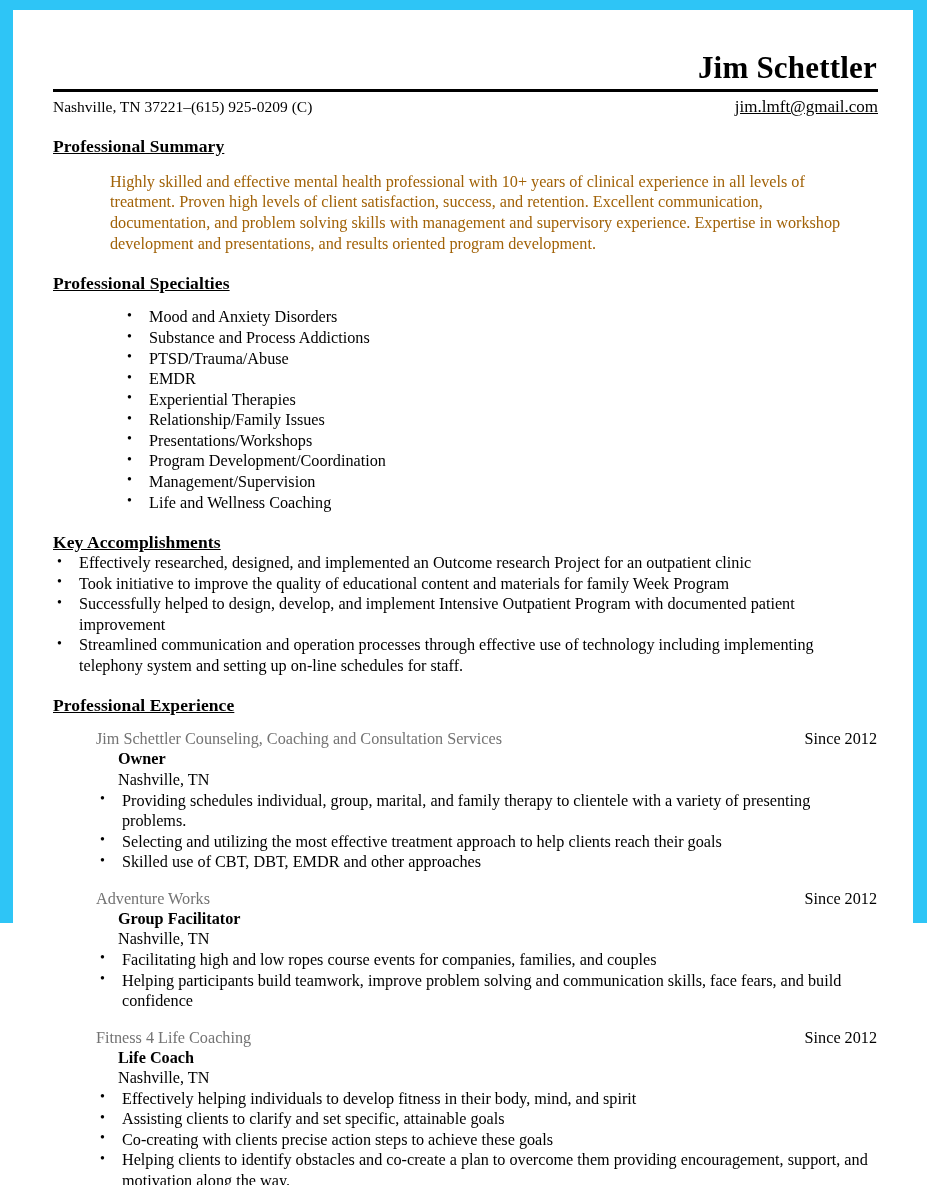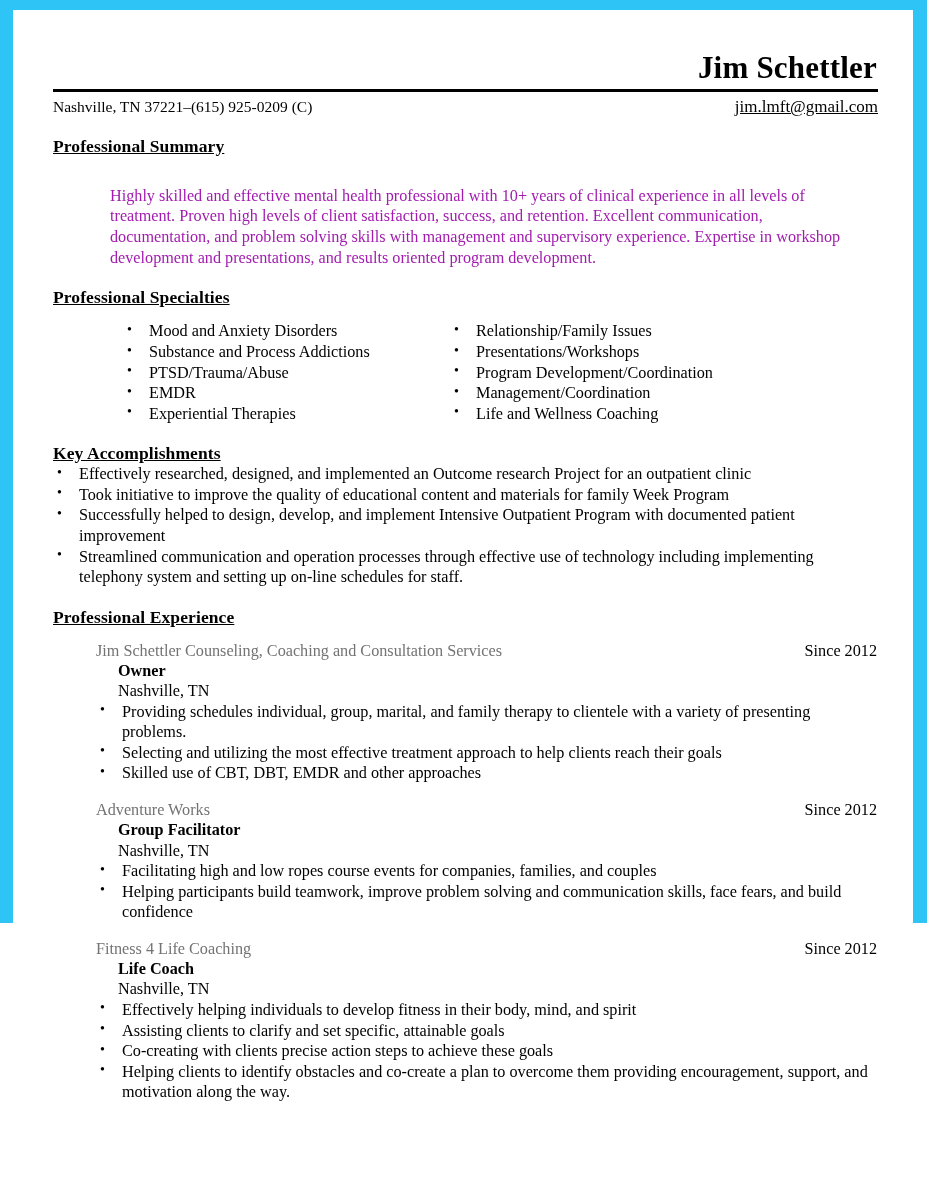--- a/index.html
+++ b/index.html
@@ -82,22 +82,22 @@
     font-weight: bold;
     color: #000;
     margin-top: 19px;
     margin-bottom: 0;
     letter-spacing: 0.1px;
     text-decoration: underline;
   }
   .summary {
     font-size: 16.2px;
     line-height: 1.28;
-    color: #a21caf;
-    margin-top: 29px;
+    color: #a16207;
+    margin-top: 15px;
     padding-left: 57px;
     padding-right: 16px;
     text-align: left;
   }
 
   
   ul.blist {
     list-style: none;
     margin: 0;
     padding: 0;
@@ -117,20 +117,21 @@
     top: -0.5px;
     font-size: 14px;
     line-height: inherit;
   }
 
   
   .specialties {
     display: flex;
     margin-top: 13px;
     padding-left: 70px;
+    flex-direction: column;
   }
   .spec-col-left {
     width: 327px;
     flex: none;
   }
   .spec-col-right {
     flex: 1;
   }
 
   
@@ -215,21 +216,21 @@
             <li>Mood and Anxiety Disorders</li>
             <li>Substance and Process Addictions</li>
             <li>PTSD/Trauma/Abuse</li>
             <li>EMDR</li>
             <li>Experiential Therapies</li>
           </ul>
           <ul class="blist spec-col-right">
             <li>Relationship/Family Issues</li>
             <li>Presentations/Workshops</li>
             <li>Program Development/Coordination</li>
-            <li>Management/Coordination</li>
+            <li>Management/Supervision</li>
             <li>Life and Wellness Coaching</li>
           </ul>
         </div>
 
         <div class="section-title">Key Accomplishments</div>
         <ul class="blist accomplishments">
           <li>Effectively researched, designed, and implemented an Outcome research Project for an outpatient clinic</li>
           <li>Took initiative to improve the quality of educational content and materials for family Week Program</li>
           <li>Successfully helped to design, develop, and implement Intensive Outpatient Program with documented patient improvement</li>
           <li>Streamlined communication and operation processes through effective use of technology including implementing telephony system and setting up on-line schedules for staff.</li>

